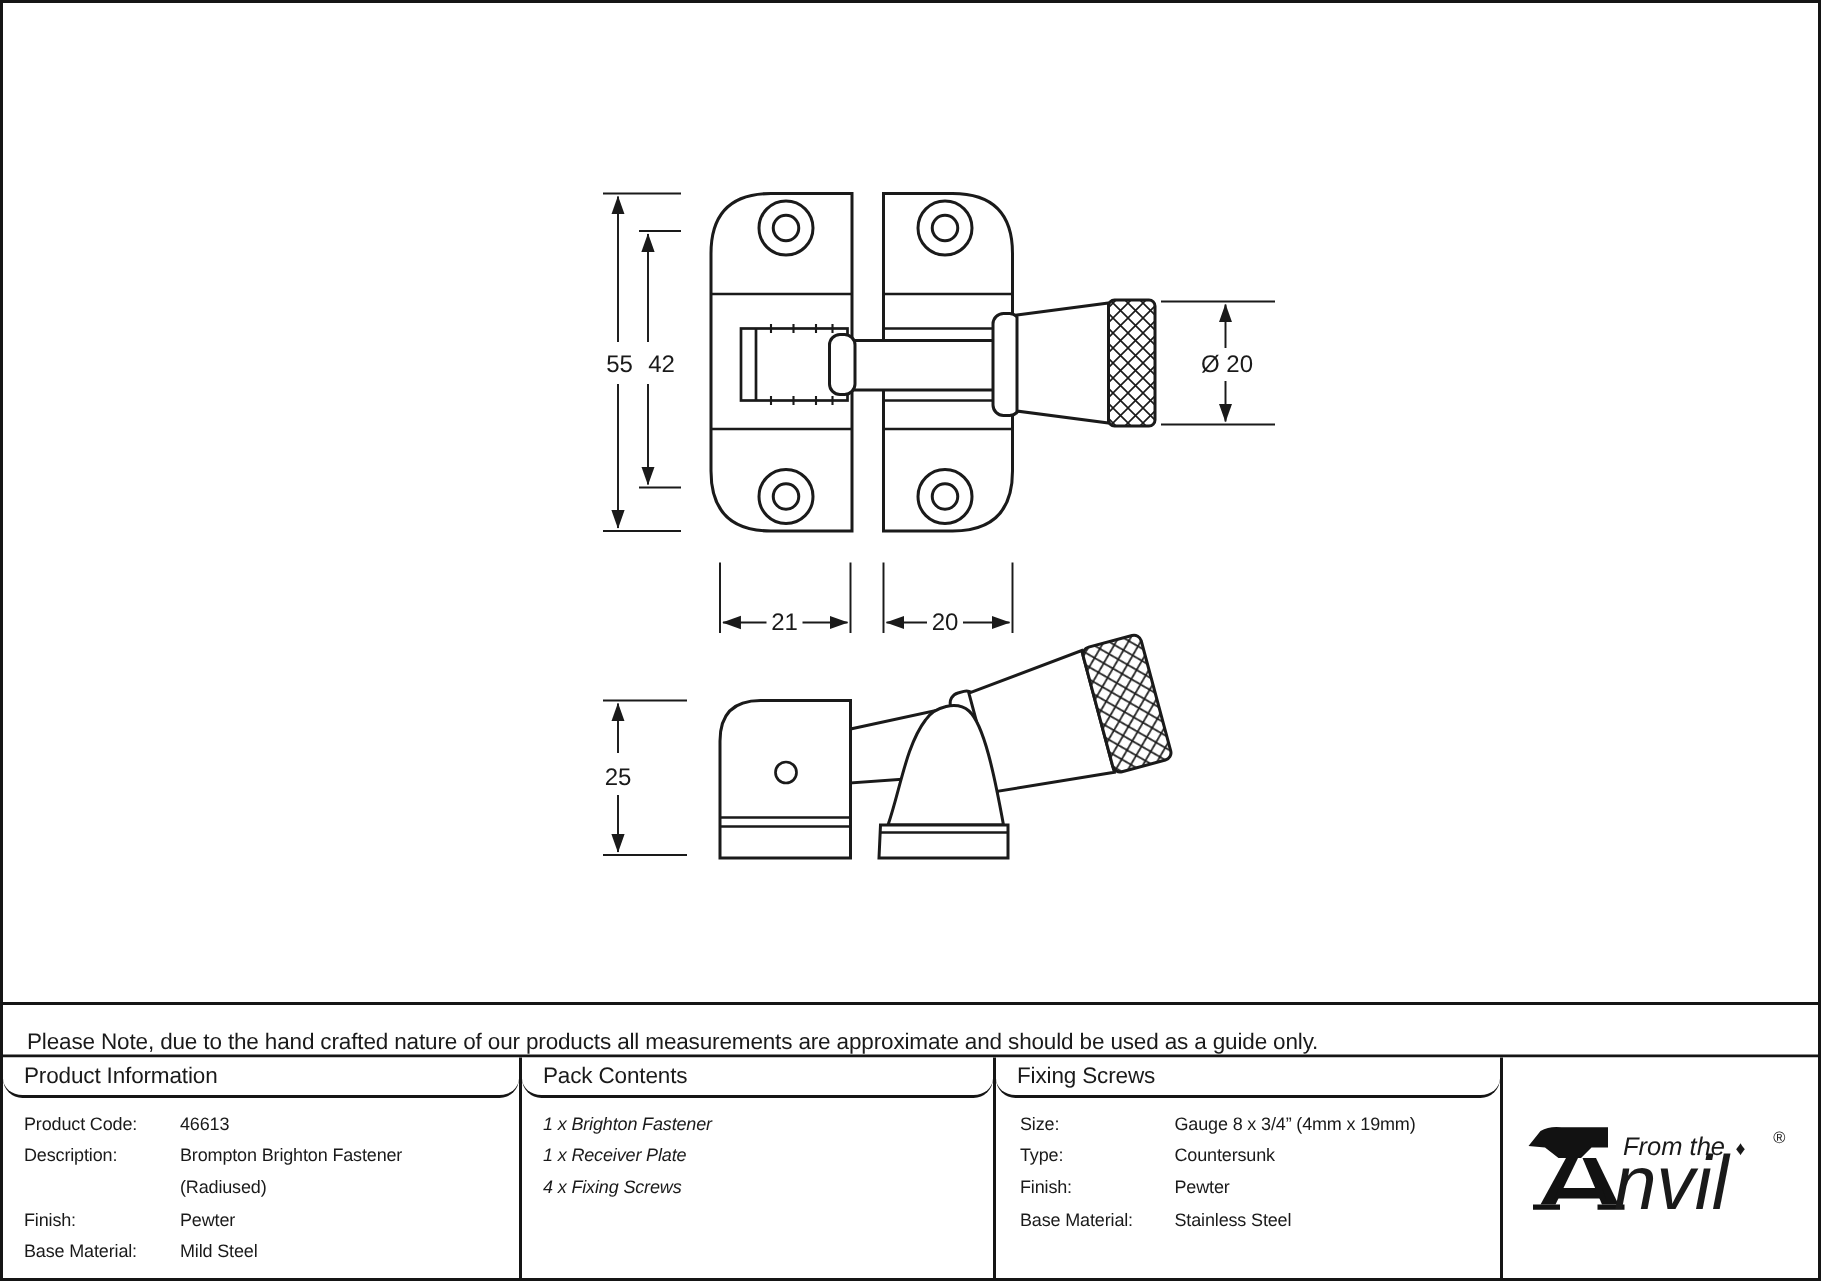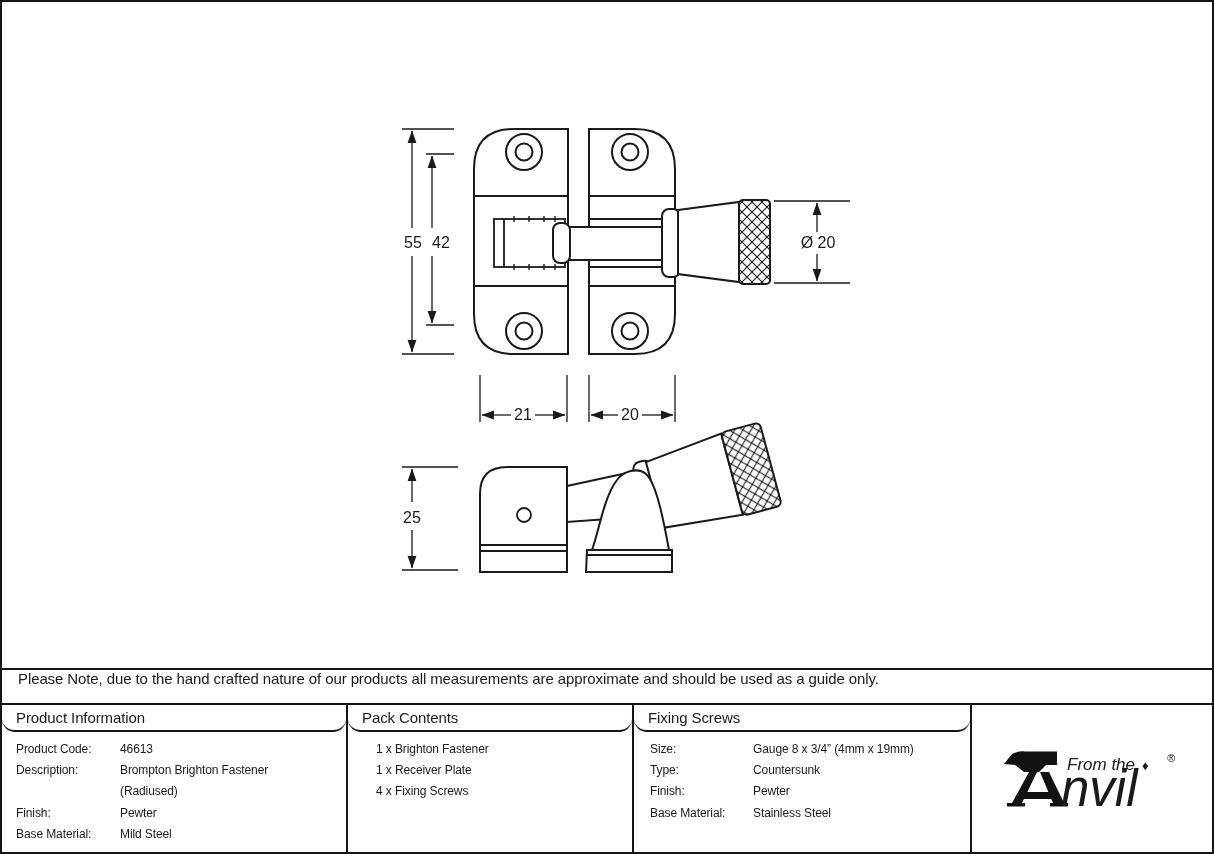--- a/index.html
+++ b/index.html
@@ -5,39 +5,39 @@
   html,body { margin:0; padding:0; background:#e8e8e8; }
   body { font-family:"Liberation Sans", sans-serif; color:#1a1a1a; }
   .page {
     position:relative; width:1214px; height:854px; box-sizing:border-box;
     background:#ffffff; border:2px solid #151515; overflow:hidden;
   }
   .drawing-area { position:absolute; top:0; left:0; width:1210px; height:666px; }
   .note-row {
     position:absolute; left:0; right:0; top:666px; height:37px; box-sizing:border-box;
     border-top:2px solid #151515; border-bottom:2px solid #151515;
-    display:flex; align-items:flex-start; padding:0 16px; font-size:15px;
+    display:flex; align-items:flex-end; padding:0 16px; font-size:15px;
     letter-spacing:-0.1px; background:#fff;
   }
   .spec { position:absolute; left:0; right:0; top:703px; bottom:0; display:flex; background:#fff; }
   .col { box-sizing:border-box; }
   .col-product  { width:346px; border-right:2px solid #151515; }
-  .col-pack     { width:286px; border-right:2px solid #151515; }
+  .col-pack     { width:316px; border-right:2px solid #151515; }
   .col-screws   { width:338px; border-right:2px solid #151515; }
   .col-logo     { flex:1; display:flex; align-items:center; justify-content:center;font-style:italic; }
   .col-header {
     height:27px; box-sizing:border-box; border-bottom:2px solid #151515;
     display:flex; align-items:center; padding:0 14px; font-size:15px; letter-spacing:-0.1px;border-radius:13px;
   }
   .col-body { padding-top:7px; font-size:12px; letter-spacing:-0.1px; }
   .kv { display:flex; line-height:21.2px; }
   .kv .k { width:104px; padding-left:14px; flex-shrink:0; }
   .kv .v { padding-right:6px; }
   .col-screws .kv .k { width:103px; padding-left:16px; }
-  .pc-item { line-height:21.2px; padding-left:28px; }
+  .pc-item { line-height:21.2px; padding-left:14px;font-style:italic; }
   svg text { font-family:"Liberation Sans", sans-serif; fill:#1a1a1a; }
   .logo-wrap { width:182px; height:64px; }
 </style>
 </head>
 <body>
 
 <div class="page">
 
   <div class="drawing-area">
     <svg width="1210" height="666" viewBox="0 0 1210 666">

